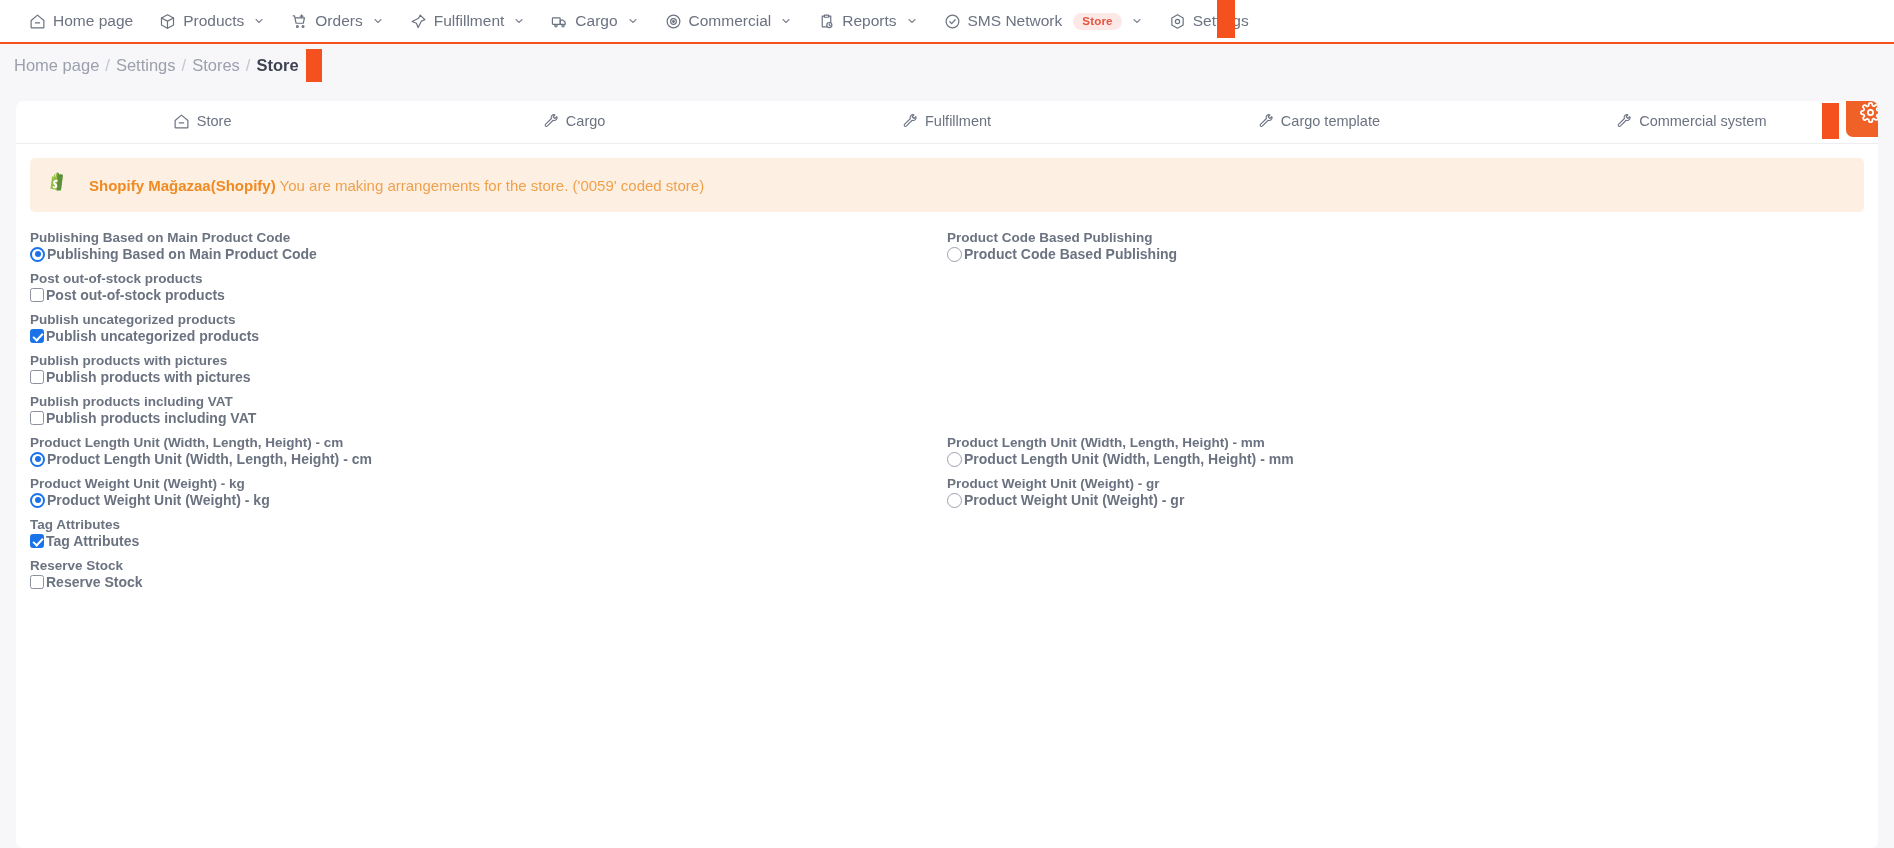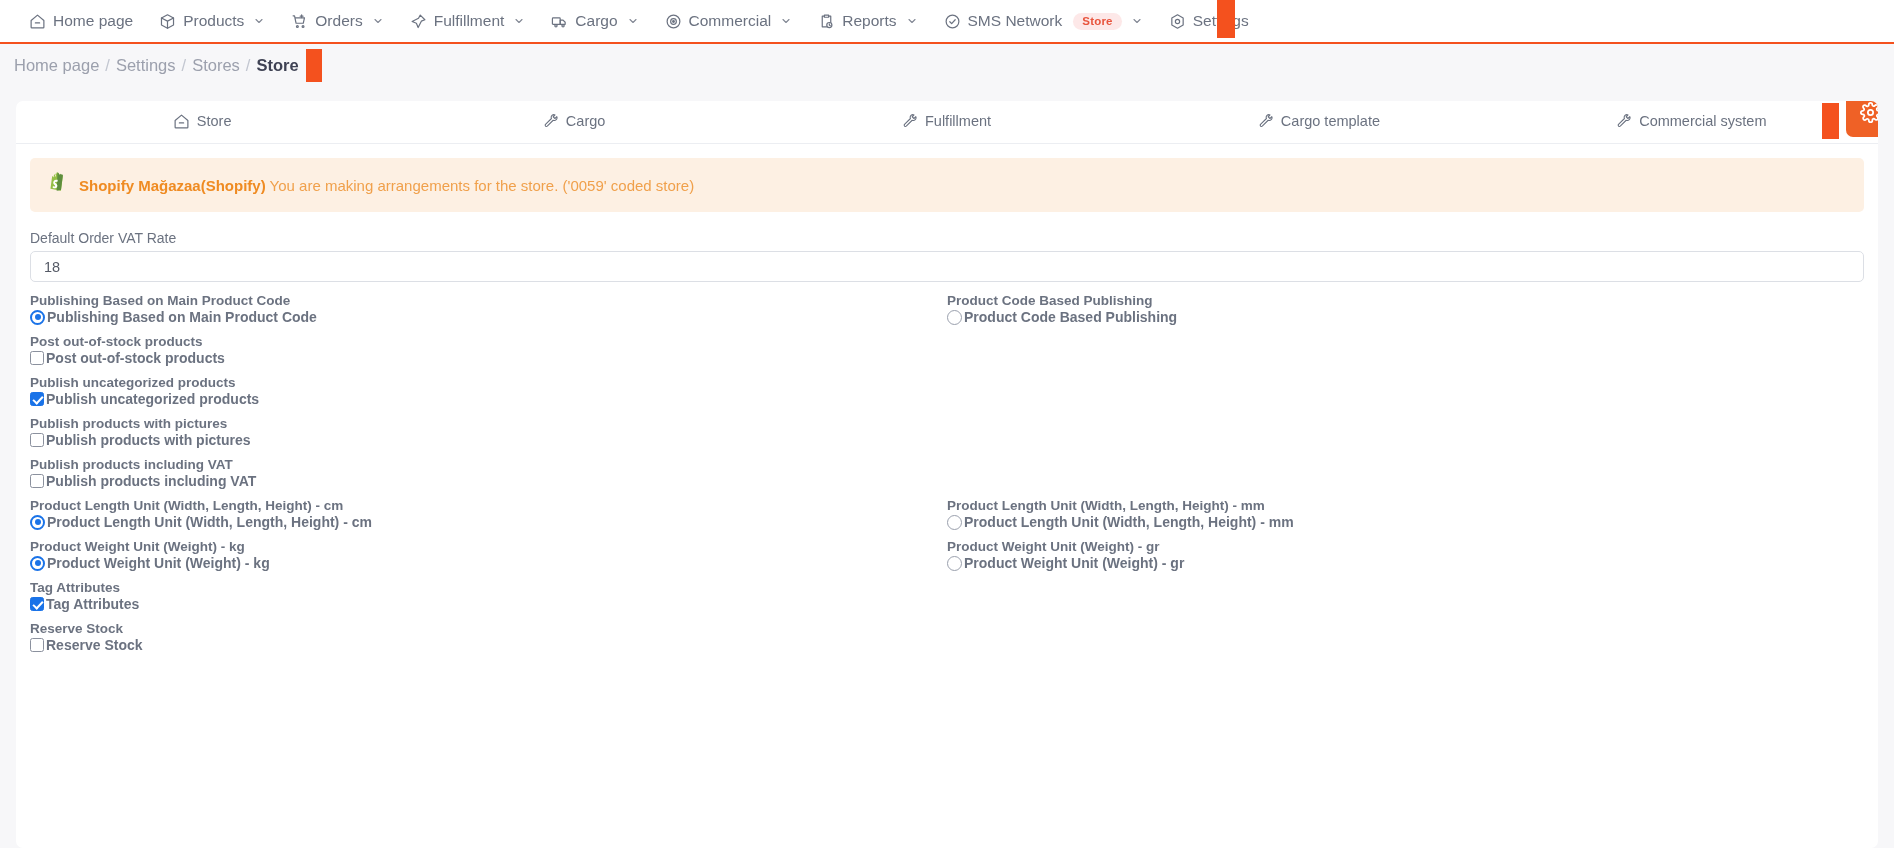--- a/index.html
+++ b/index.html
@@ -130,21 +130,21 @@
 
   
   .content { padding: 14px 14px 0 14px; }
 
   .alert {
     background: #fdf0e3;
     border-radius: 5px;
     padding: 13px 16px;
     display: flex;
     align-items: center;
-    gap: 12px;
+    gap: 22px;
     margin-bottom: 18px;
   }
   .alert-text { font-size: 15px; color: #f0a04b; }
   .alert-text b { color: #ef8b22; font-weight: bold; }
 
   .field { margin-bottom: 11px; }
   .field-label {
     font-size: 14px;
     color: #6b7280;
     margin-bottom: 5px;
@@ -455,24 +455,20 @@
           </svg>
         </span>
         <div class="alert-text">
           <b>Shopify Mağazaa(Shopify)</b>
           <span>You are making arrangements for the store. ('0059' coded store)</span>
         </div>
       </div>
 
       <div id="field-list">
   <div class="field">
-    <label class="field-label">Default Order VAT Rate</label>
-    <input class="field-input" type="text" value="18" style="">
-  </div>
-  <div class="field">
   </div>
         </div>
       <div id="option-list">
   <div class="optrow">
 
     <div class="optcol">
     <span class="opt-title">Publishing Based on Main Product Code</span>
     <div class="opt-line">
       <span class="radio on"></span>
       <span class="opt-label">Publishing Based on Main Product Code</span>

